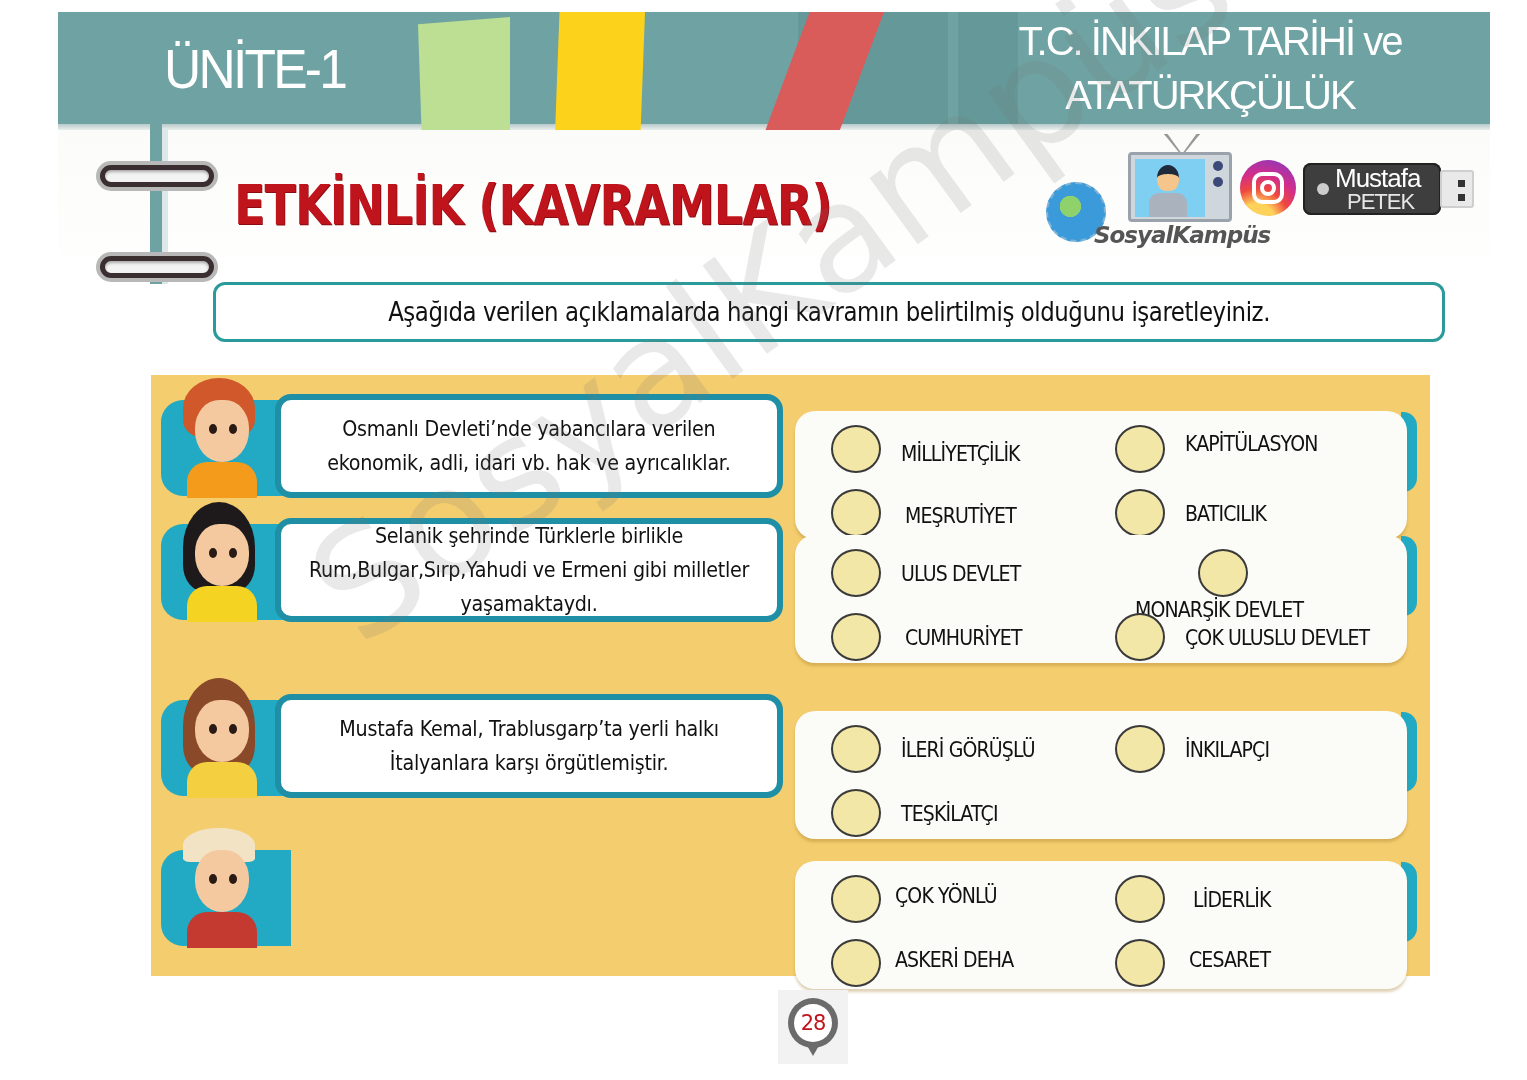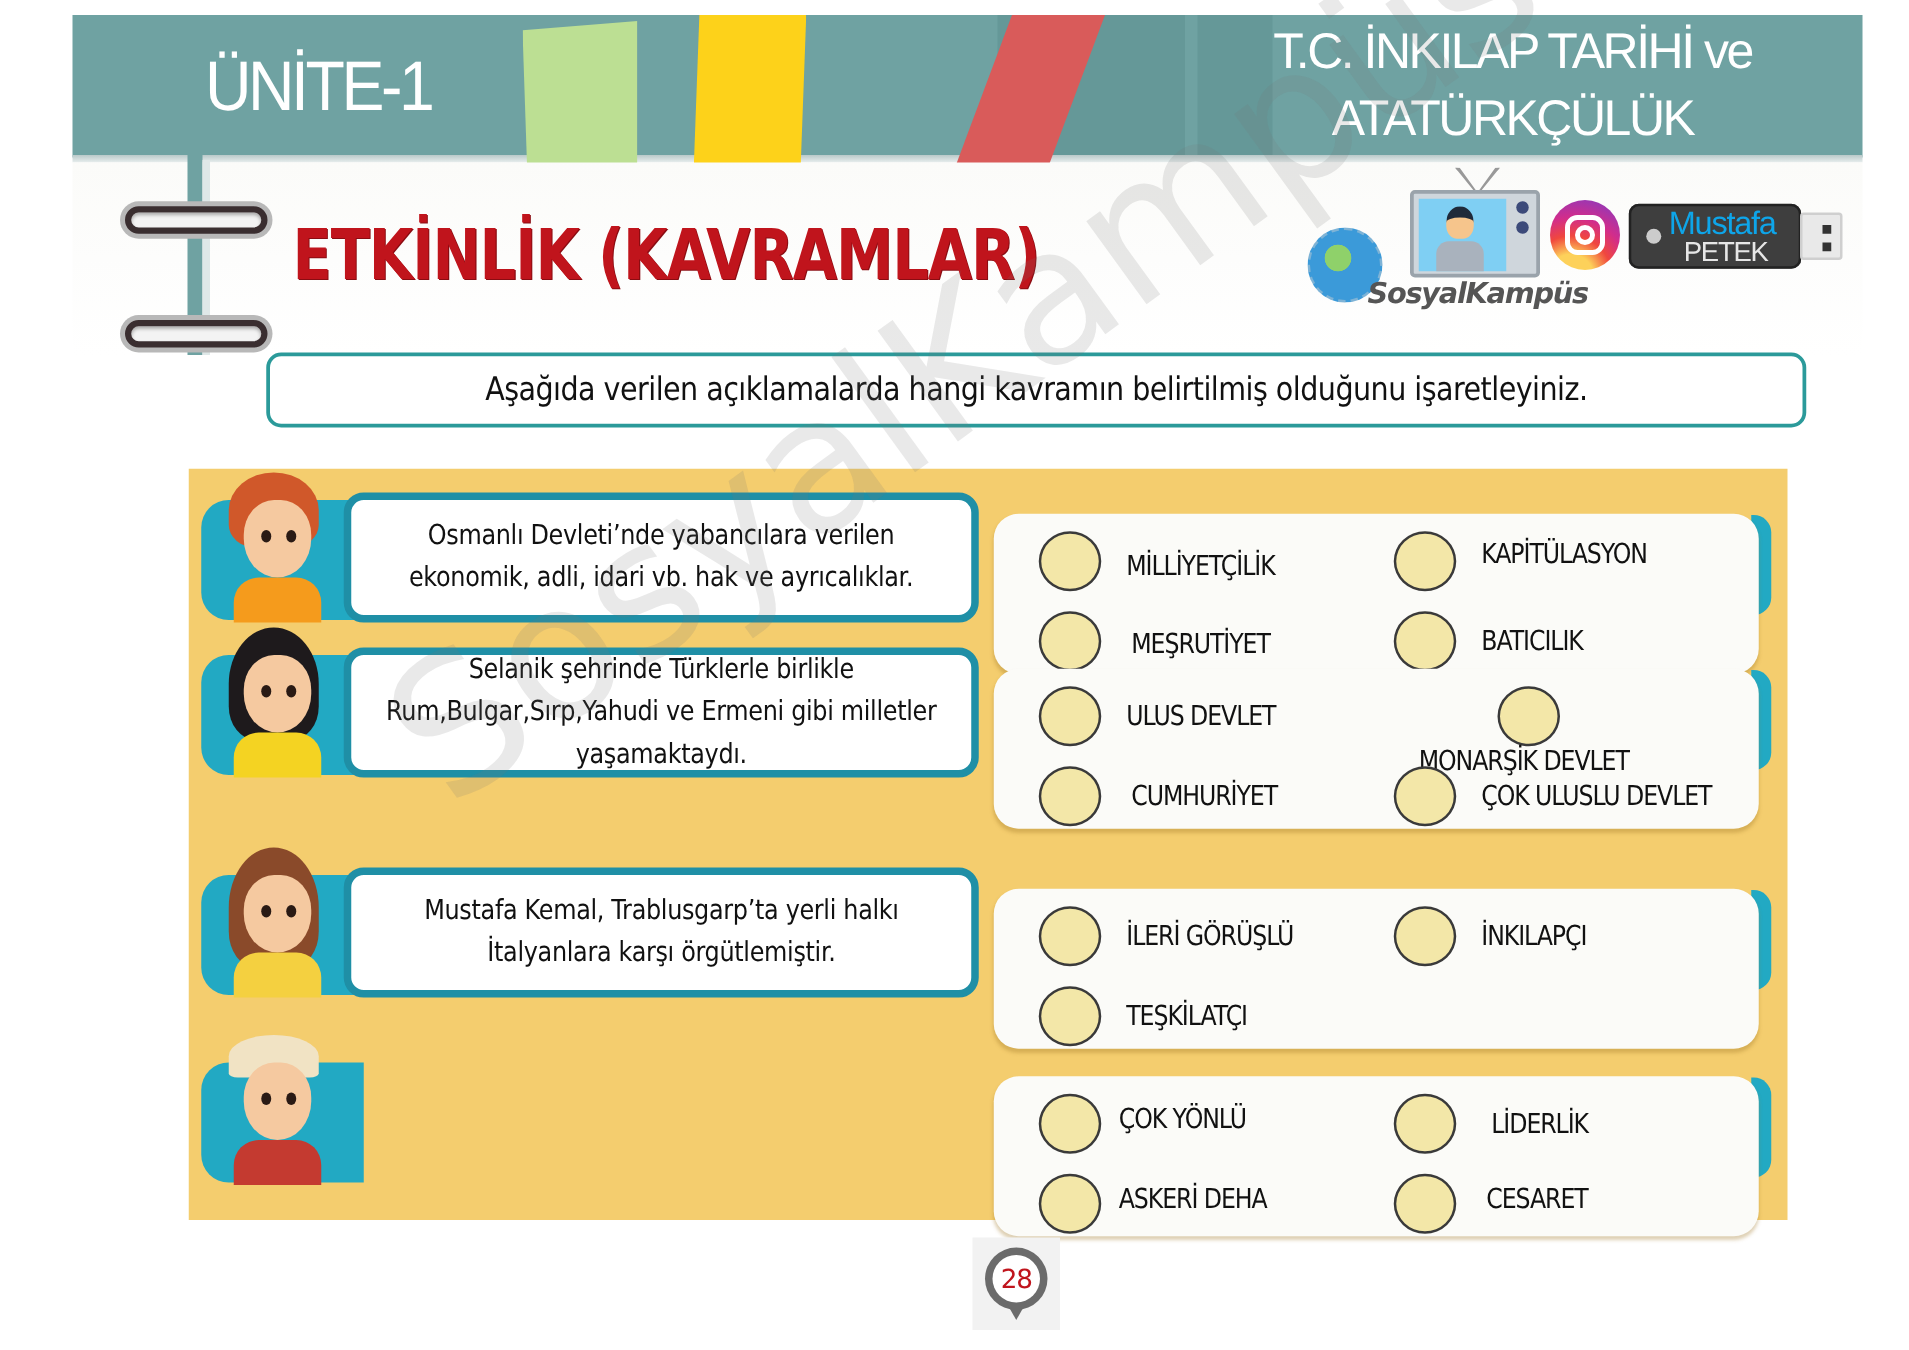--- a/index.html
+++ b/index.html
@@ -75,21 +75,21 @@
     position: absolute; left: 1240px; top: 160px; width: 56px; height: 56px; border-radius: 50%;
     background: radial-gradient(circle at 30% 110%, #fdd15a 0 25%, #f0473e 45%, #d22d8b 65%, #7a3cc9 100%);
   }
   .logo-insta .frame { position: absolute; left: 12px; top: 12px; width: 32px; height: 32px; border: 4px solid #fff; border-radius: 10px; }
   .logo-insta .lens { position: absolute; left: 20px; top: 20px; width: 16px; height: 16px; border: 4px solid #fff; border-radius: 50%; }
   .logo-usb {
     position: absolute; left: 1303px; top: 163px; width: 138px; height: 52px;
     background: #3e3e3e; border-radius: 8px; box-shadow: inset 0 0 0 2px #222;
   }
   .logo-usb .dot { position: absolute; left: 14px; top: 20px; width: 12px; height: 12px; border-radius: 50%; background: #cccccc; }
-  .logo-usb .name1 { position: absolute; left: 32px; top: 0; font-family: "Liberation Sans", sans-serif; font-size: 26px; color: #0ea5e9; letter-spacing: -1px; }
+  .logo-usb .name1 { position: absolute; left: 32px; top: 0; font-family: "Liberation Sans", sans-serif; font-size: 26px; color: #ffffff; letter-spacing: -1px; }
   .logo-usb .name2 { position: absolute; left: 44px; top: 26px; font-family: "Liberation Sans", sans-serif; font-size: 22px; color: #e6e6e6; letter-spacing: -1px; }
   .usb-plug { position: absolute; left: 1440px; top: 170px; width: 34px; height: 38px; background: #e9e9e9; border: 2px solid #cfcfcf; border-radius: 3px; }
   .usb-plug::before, .usb-plug::after { content: ""; position: absolute; left: 16px; width: 7px; height: 7px; background: #333; }
   .usb-plug::before { top: 8px; } .usb-plug::after { top: 22px; }
 
   
   .instruction {
     position: absolute; left: 213px; top: 282px; width: 1232px; height: 60px;
     border: 3px solid #2b9a9a; border-radius: 12px; background: #ffffff;
     display: flex; align-items: center; justify-content: center;

